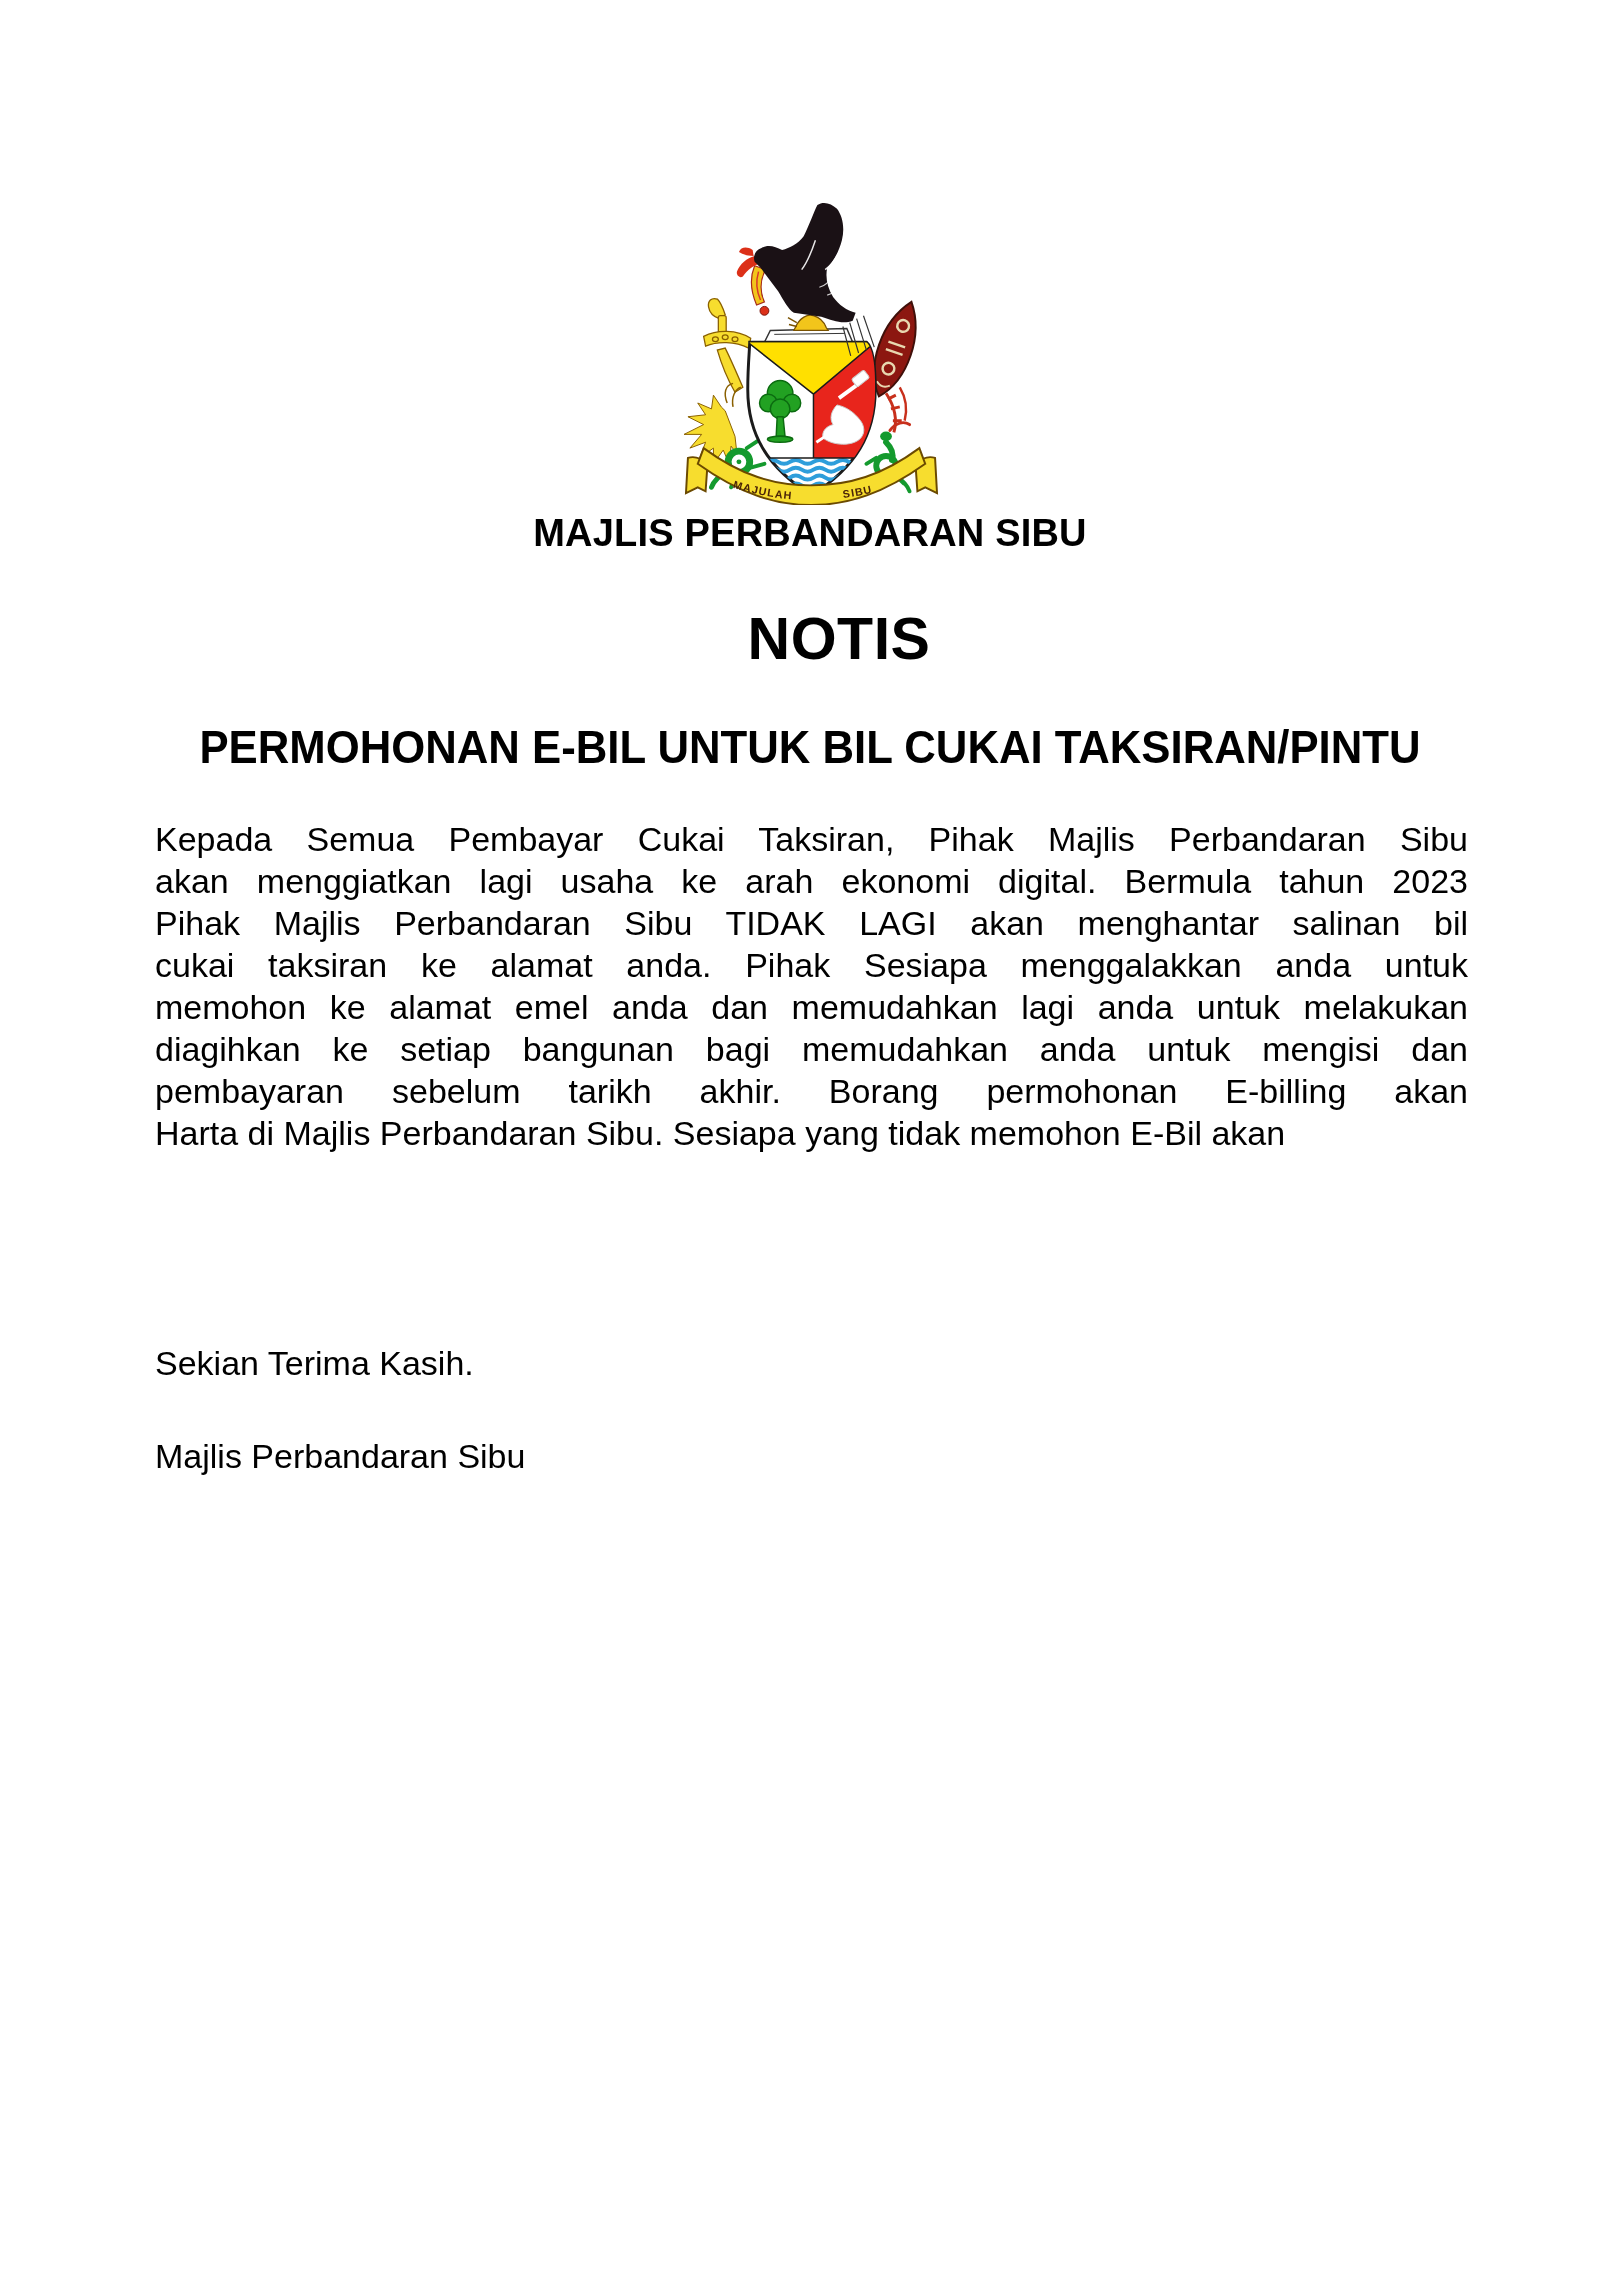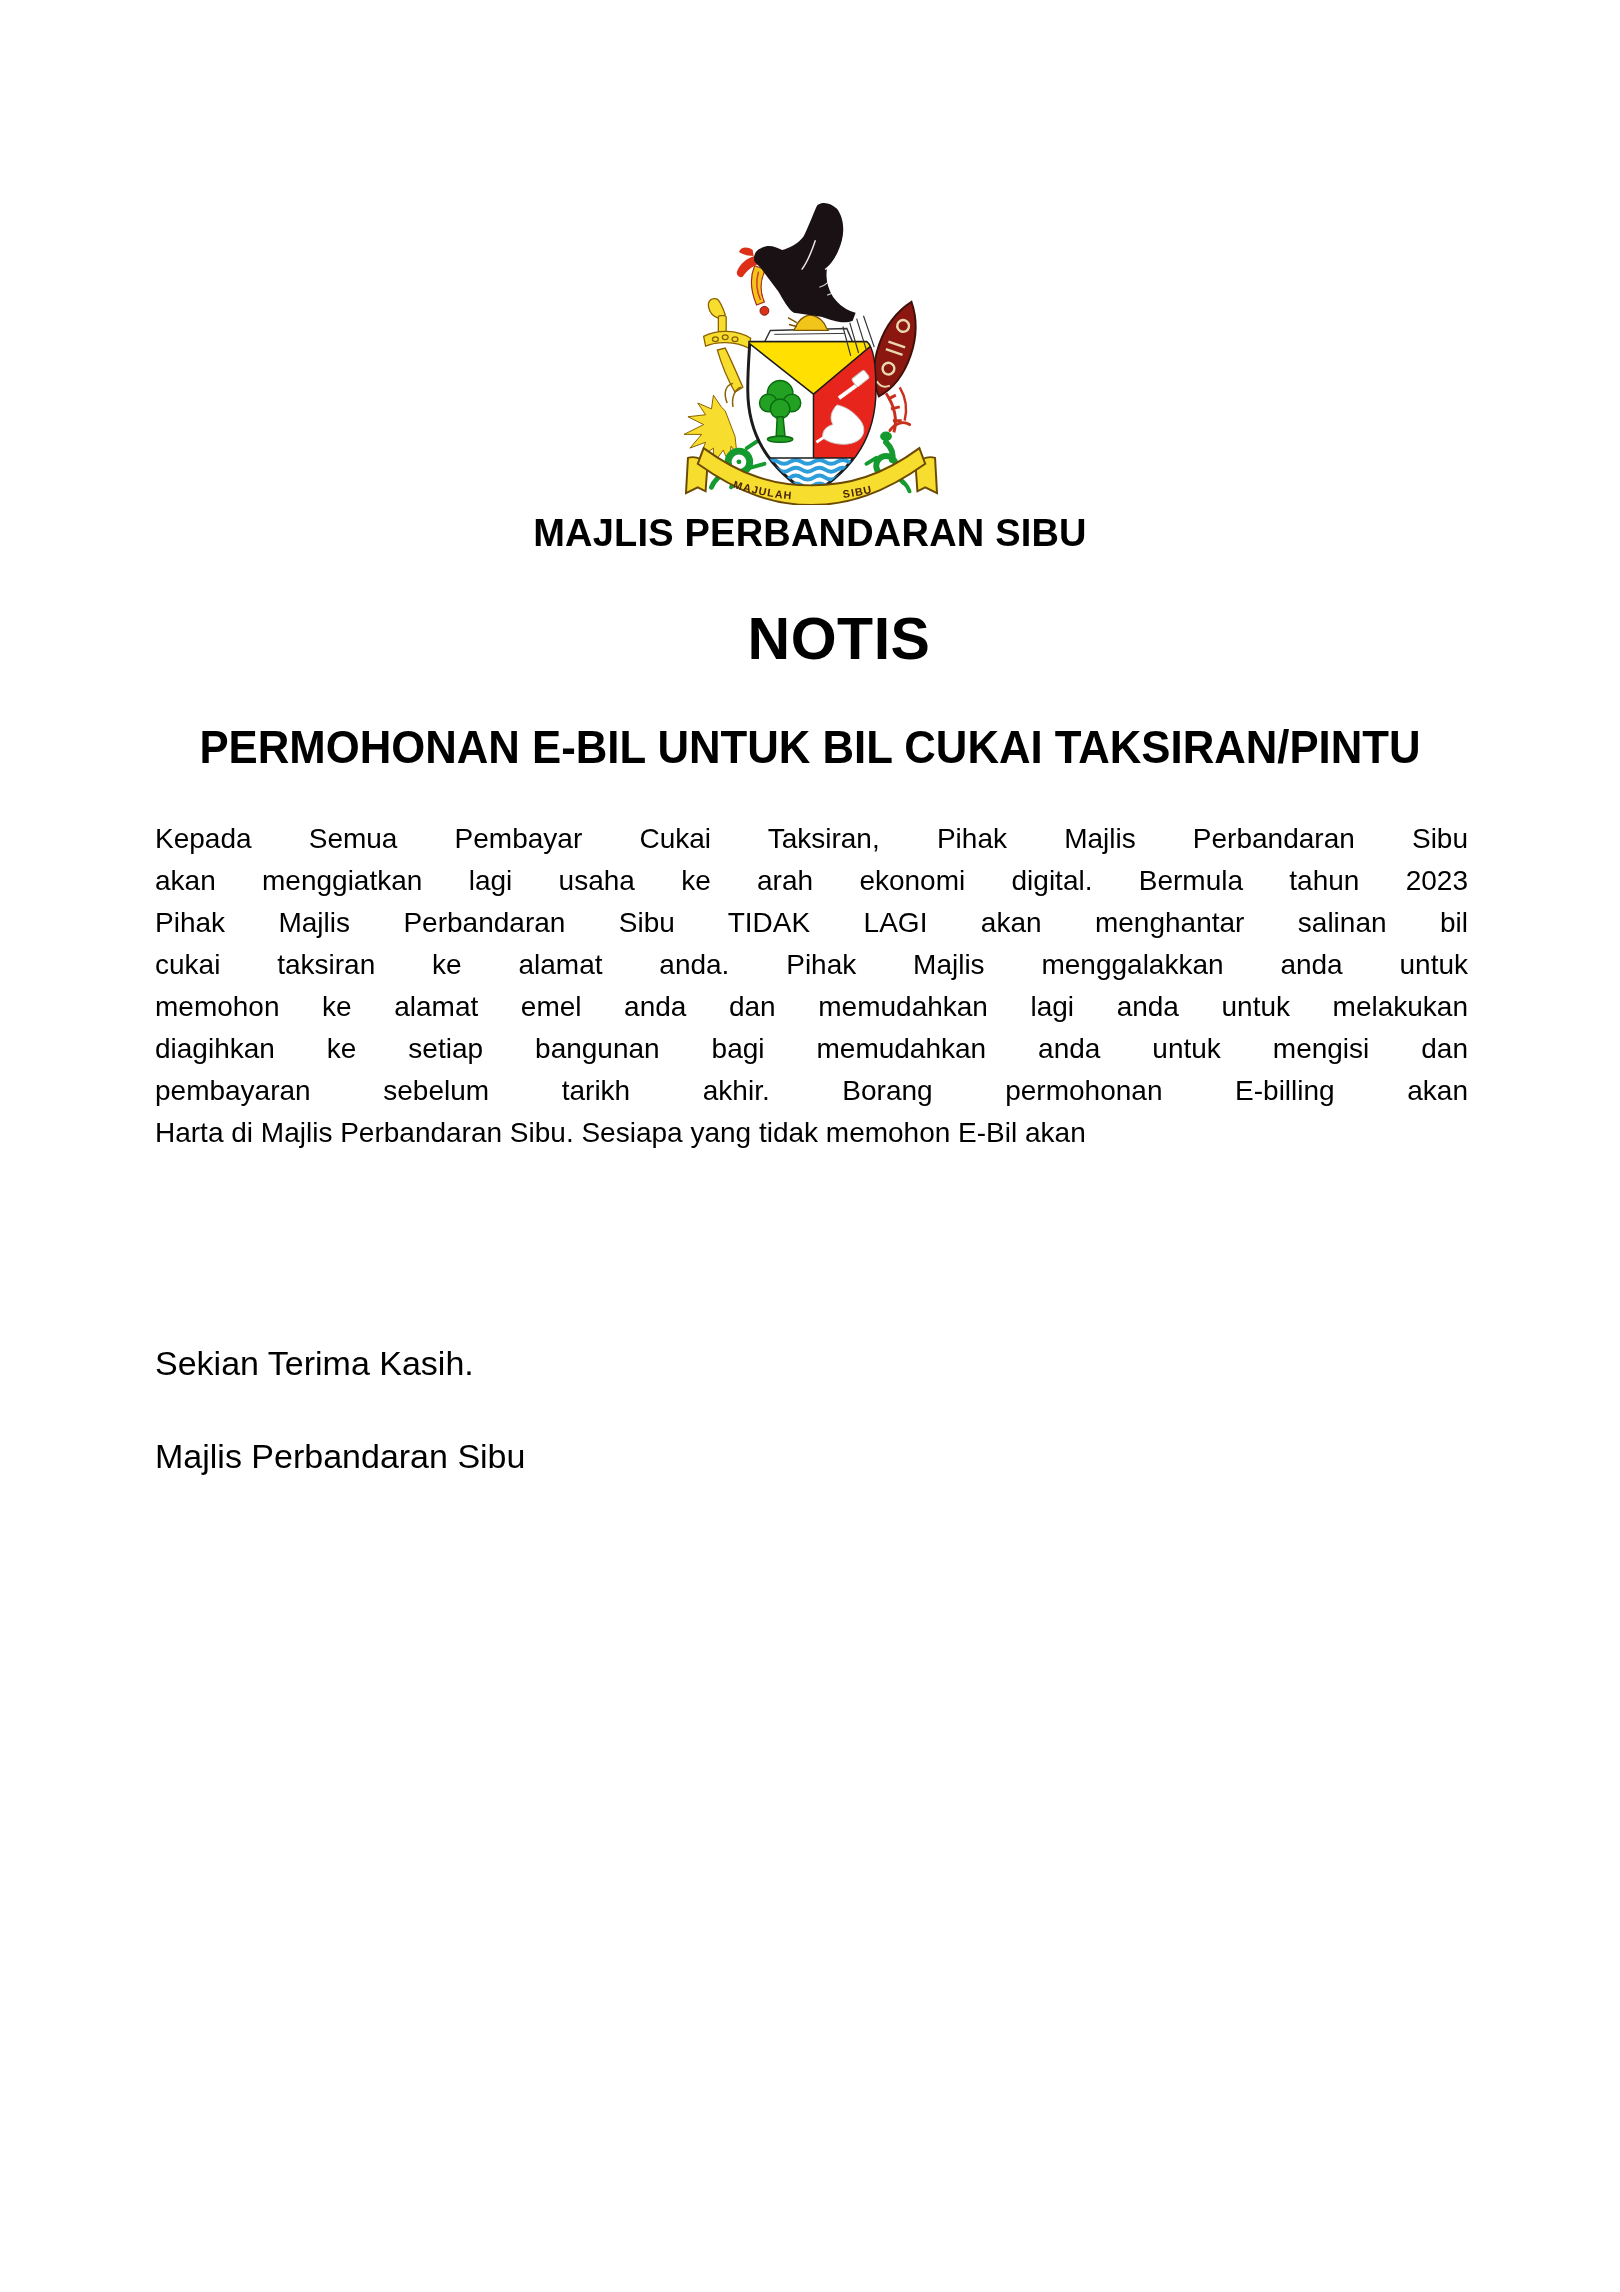--- a/index.html
+++ b/index.html
@@ -33,21 +33,21 @@
   .subject-title {
     position: absolute; top: 724px; left: 0; width: 100%;
     margin: 0; text-align: center;
     font-size: 46px; font-weight: bold; line-height: 46px;
     transform: scaleX(0.95); transform-origin: 50% 50%;
     white-space: nowrap;
   }
   .notice-body {
     position: absolute; top: 818px; left: 155px;
     width: 1313px;
-    font-size: 28px; line-height: 42px;
+    font-size: 34px; line-height: 42px;
   }
   .body-line {
     text-align: justify;
     text-align-last: justify;
     white-space: normal;
   }
   .body-line:last-child { text-align-last: left; }
   .closing-text {
     position: absolute; top: 1342px; left: 155px; margin: 0;
     font-size: 34px; line-height: 42px;
@@ -182,21 +182,21 @@
   </div>
 
   <h1 class="org-title">MAJLIS PERBANDARAN SIBU</h1>
   <h2 class="notis-title">NOTIS</h2>
   <h3 class="subject-title">PERMOHONAN E-BIL UNTUK BIL CUKAI TAKSIRAN/PINTU</h3>
 
   <div class="notice-body">
       <div class="body-line">Kepada Semua Pembayar Cukai Taksiran, Pihak Majlis Perbandaran Sibu</div>
       <div class="body-line">akan menggiatkan lagi usaha ke arah ekonomi digital. Bermula tahun 2023</div>
       <div class="body-line">Pihak Majlis Perbandaran Sibu TIDAK LAGI akan menghantar salinan bil</div>
-      <div class="body-line">cukai taksiran ke alamat anda. Pihak Majlis menggalakkan anda untuk</div>
+      <div class="body-line">cukai taksiran ke alamat anda. Pihak Sesiapa menggalakkan anda untuk</div>
       <div class="body-line">memohon ke alamat emel anda dan memudahkan lagi anda untuk melakukan</div>
       <div class="body-line">diagihkan ke setiap bangunan bagi memudahkan anda untuk mengisi dan</div>
       <div class="body-line">pembayaran sebelum tarikh akhir. Borang permohonan E-billing akan</div>
       <div class="body-line">Harta di Majlis Perbandaran Sibu. Sesiapa yang tidak memohon E-Bil akan</div>
     </div>
 
   <p class="closing-text">Sekian Terima Kasih.</p>
   <p class="signature-text">Majlis Perbandaran Sibu</p>
 
 </div>

